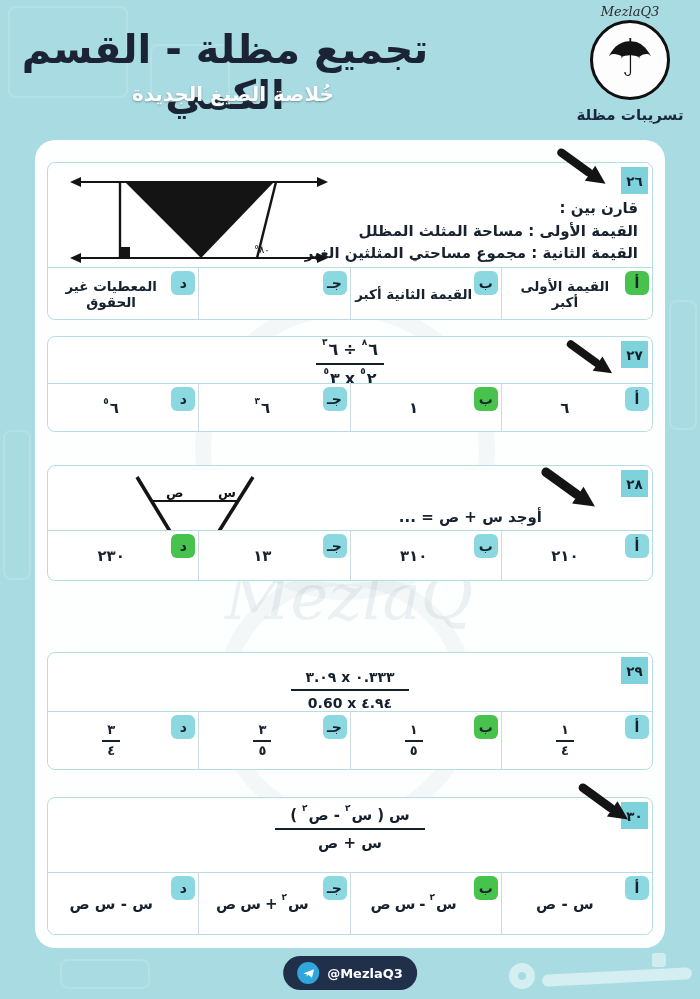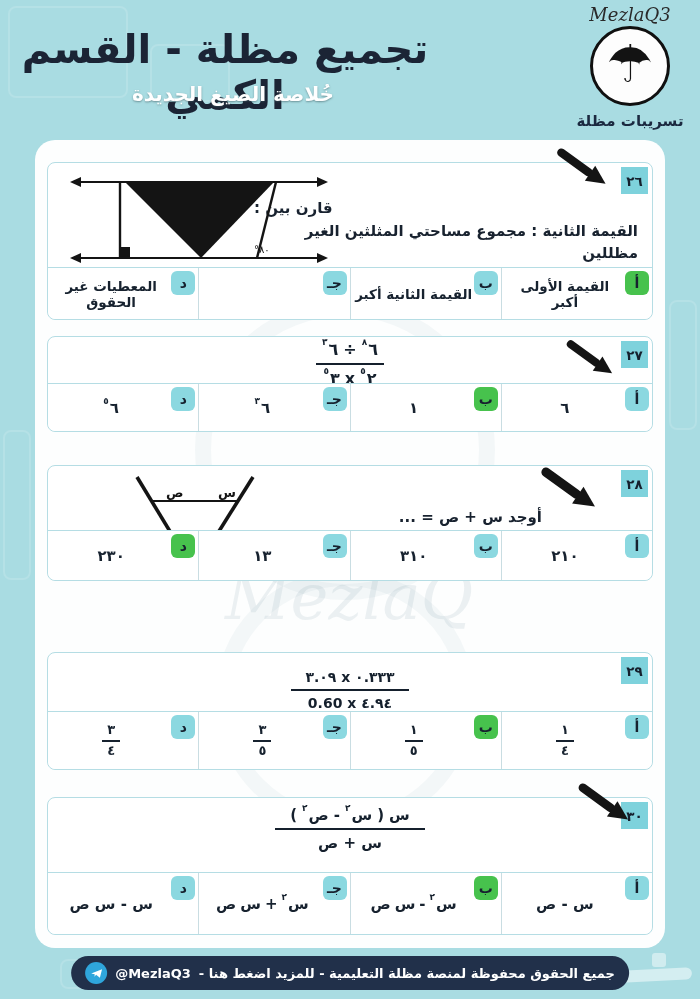--- a/index.html
+++ b/index.html
@@ -13,21 +13,21 @@
   
   .sk { position:absolute; border:2px solid rgba(255,255,255,.4); border-radius:8px; opacity:.35; }
   .sk1 { left:8px; top:6px; width:120px; height:92px; }
   .sk2 { left:150px; top:44px; width:80px; height:58px; }
   .sk3 { left:3px; top:430px; width:28px; height:150px; }
   .sk4 { right:3px; top:300px; width:28px; height:130px; }
   .sk5 { left:60px; bottom:10px; width:90px; height:30px; }
 
   
   .logo { position:absolute; top:4px; right:14px; width:112px; text-align:center; z-index:2; }
-  .brand { font-family:"DejaVu Serif", serif; font-style:italic; font-size:18px; color:#2a2a2a; }
+  .brand { font-family:"DejaVu Serif", serif; font-style:italic; font-size:13px; color:#2a2a2a; }
   .lcircle { width:80px; height:80px; border:3.5px solid #101010; border-radius:50%;
              margin:1px auto 0; background:#fdfdfd; display:flex; align-items:center; justify-content:center; }
   .lumb { font-size:52px; line-height:1; color:#131313; transform:translateY(-2px); }
   .lcaption { margin-top:6px; font-size:15px; font-weight:bold; color:#1b2940; direction:rtl; }
   .title { position:absolute; top:26px; left:0; right:250px; text-align:center;
            font-size:40px; font-weight:bold; color:#1b2435; direction:rtl; }
   .subtitle { position:absolute; top:82px; left:16px; right:250px; text-align:center;
               font-size:20px; font-weight:bold; color:#ffffff; direction:rtl;
               text-shadow:0 1px 2px rgba(60,90,95,.55); }
 
@@ -69,21 +69,21 @@
   .lt { position:absolute; top:3px; right:3px; width:24px; height:24px; border-radius:6px;
         background:#8bd8e0; color:#17222f; font-weight:bold; font-size:14px;
         display:flex; align-items:center; justify-content:center; }
   .correct { background:#47c24d; }
   .ot { color:#17222f; font-weight:bold; font-size:13.5px; direction:rtl; text-align:center; }
   .num-ot { font-size:15px; }
 
   
   .p26 { position:absolute; top:34px; right:14px; width:384px; direction:rtl; text-align:right;
          color:#18222f; font-weight:bold; font-size:15px; line-height:1.5; }
-  .p26 .c { text-align:left; }
+  .p26 .c { text-align:right; }
   .p28 { position:absolute; top:42px; right:110px; direction:rtl;
          color:#18222f; font-weight:bold; font-size:15px; }
   .f26 { position:absolute; left:20px; top:10px; }
   .f28 { position:absolute; left:72px; top:5px; }
 
   
   .frac { position:absolute; left:0; right:0; display:flex; flex-direction:column; align-items:center;
           color:#15202d; font-weight:bold; }
   .f27 { top:3px;  font-size:16px; }
   .f29 { top:16px;  font-size:14px; }
@@ -140,20 +140,21 @@
   <div class="wm-text">MezlaQ</div>
 
   <section class="q" id="q26">
     <svg class="arr a26" viewBox="0 0 60 50">
       <line x1="7" y1="6" x2="36" y2="27" stroke="#141414" stroke-width="9" stroke-linecap="round"></line>
       <polygon points="54,39 32,36 43,20" fill="#141414"></polygon>
     </svg>
     <span class="qnum">٢٦</span>
     <div class="p26">
       <div class="c">قارن بين :</div>
+      <div>القيمة الأولى : مساحة المثلث المظلل</div>
       <div>القيمة الثانية : مجموع مساحتي المثلثين الغير مظللين</div>
     </div>
     <svg class="f26" width="262" height="94" viewBox="0 0 262 94">
       <line x1="10" y1="9" x2="252" y2="9" stroke="#141414" stroke-width="2"></line>
       <line x1="10" y1="85" x2="252" y2="85" stroke="#141414" stroke-width="2"></line>
       <polygon points="2,9 13,4 13,14" fill="#141414"></polygon>
       <polygon points="260,9 249,4 249,14" fill="#141414"></polygon>
       <polygon points="2,85 13,80 13,90" fill="#141414"></polygon>
       <polygon points="260,85 249,80 249,90" fill="#141414"></polygon>
       <line x1="52" y1="9" x2="52" y2="85" stroke="#141414" stroke-width="2.4"></line>
@@ -377,20 +378,19 @@
   </section>
 </div>
 
 <div class="callig">
   <span class="cs1"></span>
     <span class="cs2"></span>
     <span class="cs3"></span>
 </div>
 
 <div class="footer">
-  <span>جميع الحقوق محفوظة لمنصة مظلة التعليمية - للمزيد اضغط هنا -</span>
   <span dir="ltr">@MezlaQ3</span>
   <span class="tg">
     <svg viewBox="0 0 24 24" width="13" height="13">
         <path d="M2 12 L22 4 L18 20 L11 14.5 L8 18 L8.5 13.5 Z" fill="#ffffff"></path>
       </svg>
   </span>
 </div>
 
 </body></html>

